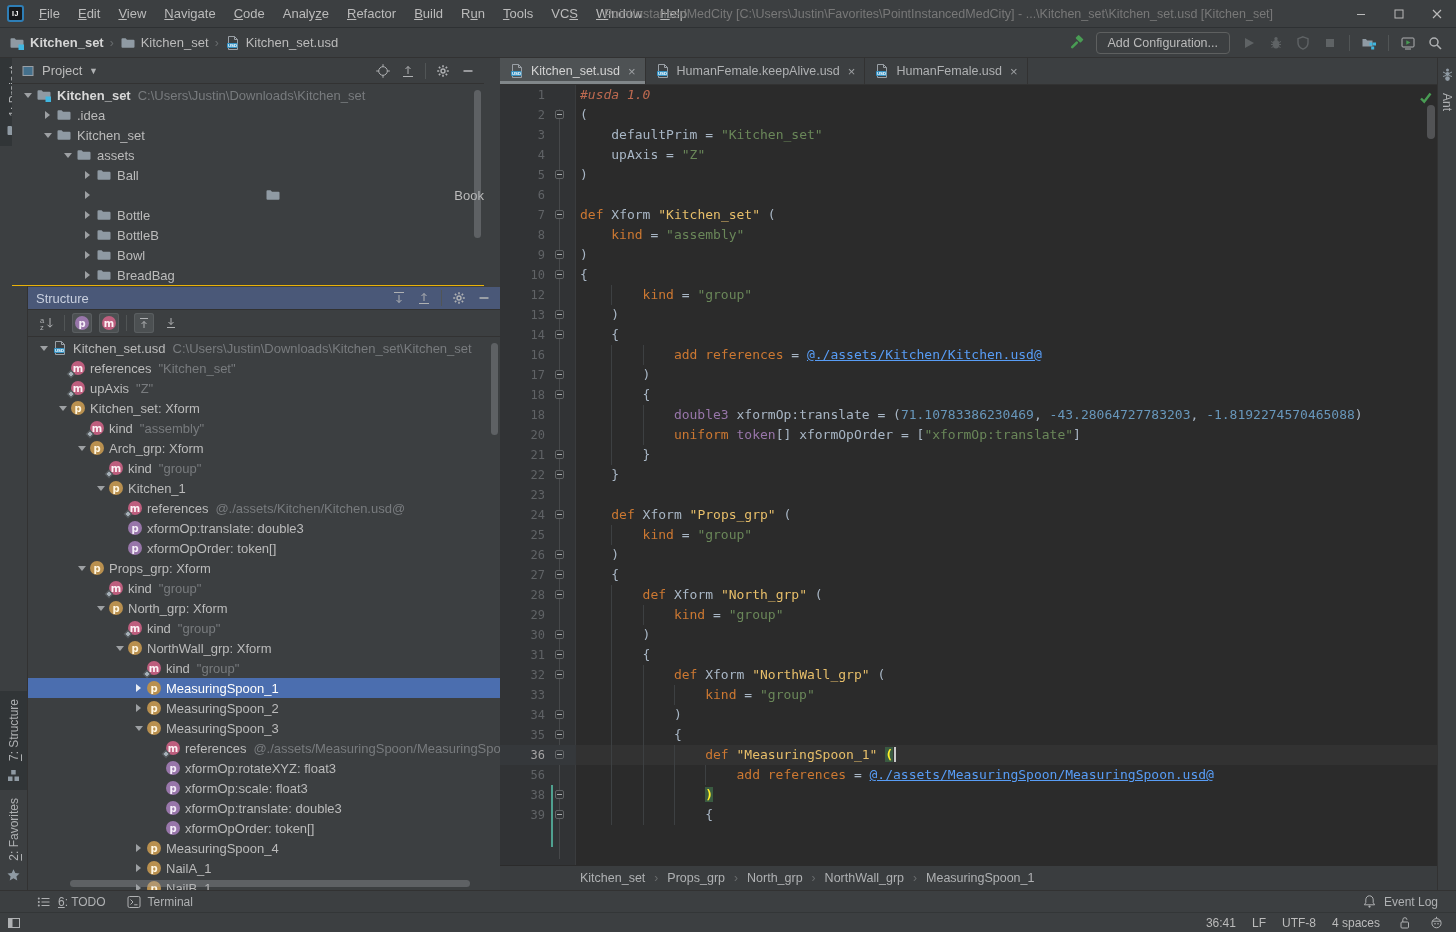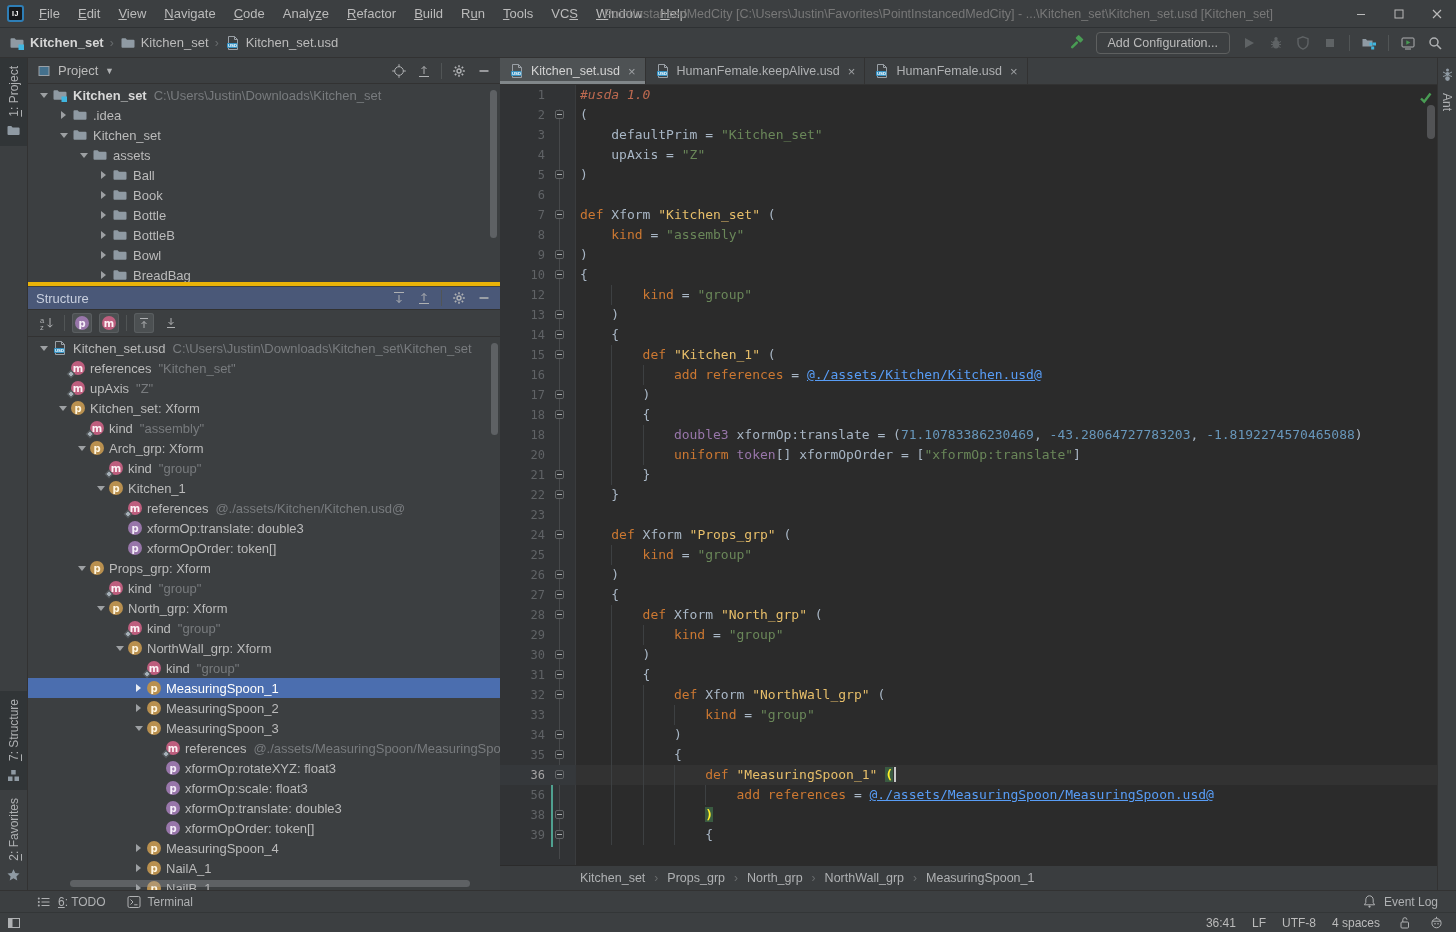--- a/index.html
+++ b/index.html
@@ -42,21 +42,21 @@
   .right-stripe { position:absolute; right:0; top:58px; bottom:42px; width:19px; background:#3C3F41;
     border-left:1px solid #323232; display:flex; flex-direction:column; align-items:center; }
   .stripe-btn { display:flex; flex-direction:column; align-items:center; gap:6px; padding:8px 0 7px; width:100%; }
   .stripe-btn.active { background:#313537; }
   .vlabel { writing-mode:vertical-rl; transform:rotate(180deg); font-size:12px; color:#AFB1B3; white-space:nowrap; }
   .vlabel-r { writing-mode:vertical-rl; font-size:12px; color:#AFB1B3; white-space:nowrap; margin-top:5px; }
   .stripe-bottom { margin-top:auto; display:flex; flex-direction:column; }
 
   
   .panel { position:absolute; background:#3C3F41; overflow:hidden; }
-  #project-panel { left:28px; top:58px; width:472px; height:228px; border-bottom:4px solid #eab308; }
+  #project-panel { left:12px; top:58px; width:472px; height:228px; border-bottom:1px solid #eab308; }
   #structure-panel { left:28px; top:287px; width:472px; height:603px; }
   .panel-header { height:26px; display:flex; align-items:center; gap:6px; padding:0 8px; border-bottom:1px solid #323232; color:#BBBBBB; }
   #structure-panel .panel-header { background:#4A5878; color:#C8CFDE; height:23px; }
   .hdr-icons { margin-left:auto; display:flex; align-items:center; gap:9px; }
   .structure-toolbar { height:27px; display:flex; align-items:center; gap:7px; padding:0 9px; border-bottom:1px solid #323232; }
   .tbtn { display:inline-flex; align-items:center; justify-content:center; width:20px; height:20px; border-radius:3px; }
   .tbtn.pressed { background:#4C5052; box-shadow:inset 0 0 0 1px #5A5E60; }
 
   
   .tree { position:absolute; left:0; right:0; overflow:hidden; }
@@ -398,21 +398,21 @@
       </div>
       <div class="tree-row" style="padding-left: 67px;">
         <span class="arrow closed"></span>
         <span class="icon">
           <svg width="16" height="16">
             <path d="M1.5 4.2 a1 1 0 0 1 1-1 h3.1 l1.4 1.6 h6.5 a1 1 0 0 1 1 1 v6 a1 1 0 0 1 -1 1 h-11 a1 1 0 0 1 -1 -1z" fill="#8F9AA3"></path>
           </svg>
         </span>
         <span class="lbl">Ball</span>
       </div>
-      <div class="tree-row" style="padding-left: 67px;">
+      <div class="tree-row" style="padding-left: 67px; justify-content: space-between;">
         <span class="arrow closed"></span>
         <span class="icon">
           <svg width="16" height="16">
             <path d="M1.5 4.2 a1 1 0 0 1 1-1 h3.1 l1.4 1.6 h6.5 a1 1 0 0 1 1 1 v6 a1 1 0 0 1 -1 1 h-11 a1 1 0 0 1 -1 -1z" fill="#8F9AA3"></path>
           </svg>
         </span>
         <span class="lbl">Book</span>
       </div>
       <div class="tree-row" style="padding-left: 67px;">
         <span class="arrow closed"></span>
@@ -799,27 +799,20 @@
             <span class="fm"></span>
           </span>
           <span class="code-text"><span class="ind"></span><span class="t-plain">)</span></span>
         </div>
         <div class="line">
           <span class="ln">14</span>
           <span class="fold-cell">
             <span class="fm"></span>
           </span>
           <span class="code-text"><span class="ind"></span><span class="t-plain">{</span></span>
-        </div>
-        <div class="line">
-          <span class="ln">15</span>
-          <span class="fold-cell">
-            <span class="fm"></span>
-          </span>
-          <span class="code-text"><span class="ind"></span><span class="ind g"></span><span class="t-kw">def </span><span class="t-name">"Kitchen_1"</span><span class="t-plain"> (</span></span>
         </div>
         <div class="line">
           <span class="ln">16</span>
           <span class="fold-cell"></span>
           <span class="code-text"><span class="ind"></span><span class="ind g"></span><span class="ind g"></span><span class="t-kw">add references</span><span class="t-plain"> = </span><span class="t-link">@./assets/Kitchen/Kitchen.usd@</span></span>
         </div>
         <div class="line">
           <span class="ln">17</span>
           <span class="fold-cell">
             <span class="fm"></span>

